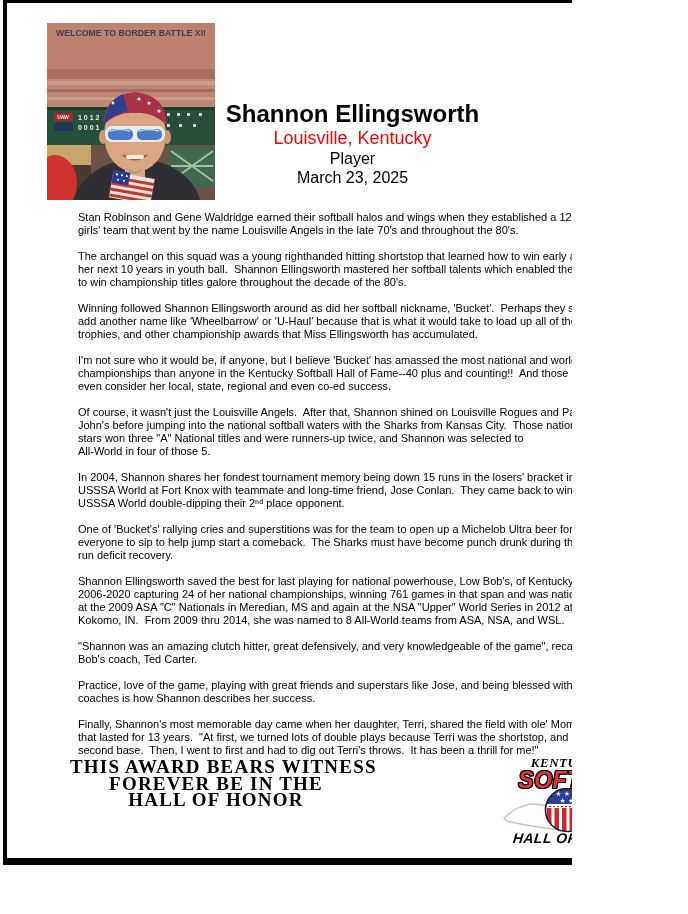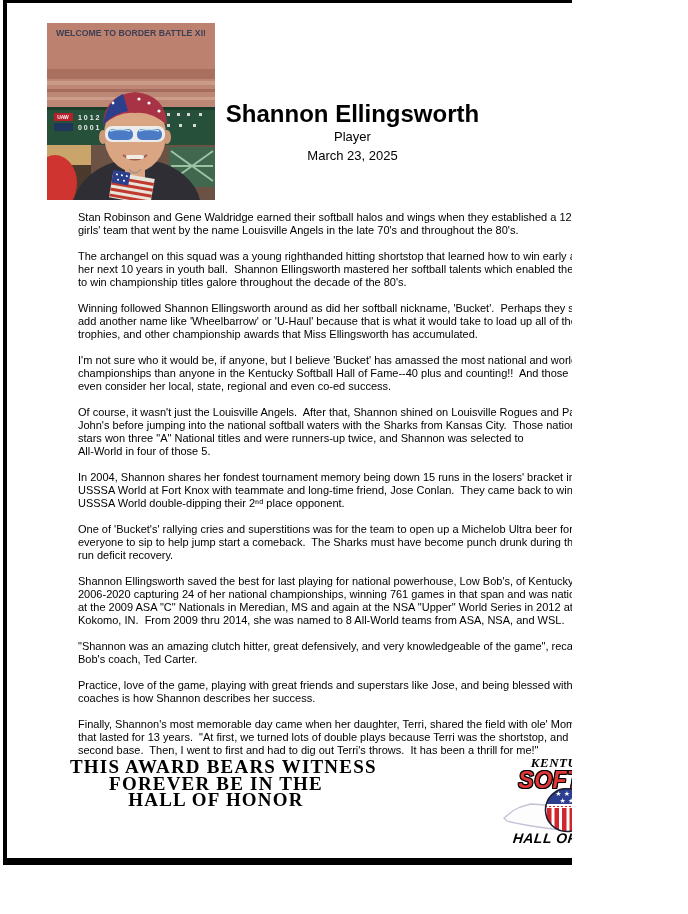--- a/index.html
+++ b/index.html
@@ -4,21 +4,21 @@
 <style>
   html,body{margin:0;padding:0;background:#fff;}
   .sheet{position:relative;width:572px;height:914px;background:#fff;overflow:hidden;
          font-family:"Liberation Sans",sans-serif;color:#000;}
   .frame{position:absolute;left:3px;top:0;width:685px;height:865px;box-sizing:border-box;
          border-style:solid;border-color:#000;border-width:3px 7px 7px 4px;}
   .photo{position:absolute;left:47px;top:23px;width:168px;height:177px;}
   .head{position:absolute;left:200px;top:101px;width:305px;text-align:center;}
   .name{font-size:24px;font-weight:bold;color:#000000;line-height:26px;}
   .loc{font-size:18px;color:#fe0000;line-height:22px;}
-  .role,.date{font-size:13px;line-height:19px;}
+  .role,.date{font-size:16px;line-height:19px;}
   .bodytext{position:absolute;left:78px;top:211px;font-size:11px;line-height:13px;}
   .para{white-space:pre;margin:0 0 13px 0;}
   .award{position:absolute;left:70px;top:759px;width:292px;text-align:center;
          font-family:"Liberation Serif",serif;font-weight:bold;font-size:19px;
          line-height:16.5px;letter-spacing:1.2px;}
   .award-line{white-space:pre;}
   .logo{position:absolute;left:490px;top:756px;width:155px;text-align:center;}
   .logo-kentucky{font-family:"Liberation Serif",serif;font-style:italic;font-weight:bold;
          font-size:13px;line-height:13px;letter-spacing:.5px;}
   .logo-softball{font-style:italic;font-weight:bold;font-size:23px;line-height:22px;
@@ -113,20 +113,21 @@
           <circle cx="78" cy="154" r="1" fill="#fff"></circle>
             <circle cx="70" cy="159" r="1" fill="#fff"></circle>
           <circle cx="76" cy="159" r="1" fill="#fff"></circle>
         </g>
       </g>
     </svg>
   </div>
 
   <header class="head">
     <div class="name">Shannon Ellingsworth</div>
+    <div class="loc">Louisville, Kentucky</div>
     <div class="role">Player</div>
     <div class="date">March 23, 2025</div>
   </header>
 
   <main class="bodytext" id="paragraphs">
       <div class="para">Stan Robinson and Gene Waldridge earned their softball halos and wings when they established a 12 &amp; Under
 girls' team that went by the name Louisville Angels in the late 70's and throughout the 80's.</div>
       <div class="para">The archangel on this squad was a young righthanded hitting shortstop that learned how to win early and often
 her next 10 years in youth ball.  Shannon Ellingsworth mastered her softball talents which enabled the Angels
 to win championship titles galore throughout the decade of the 80's.</div>

